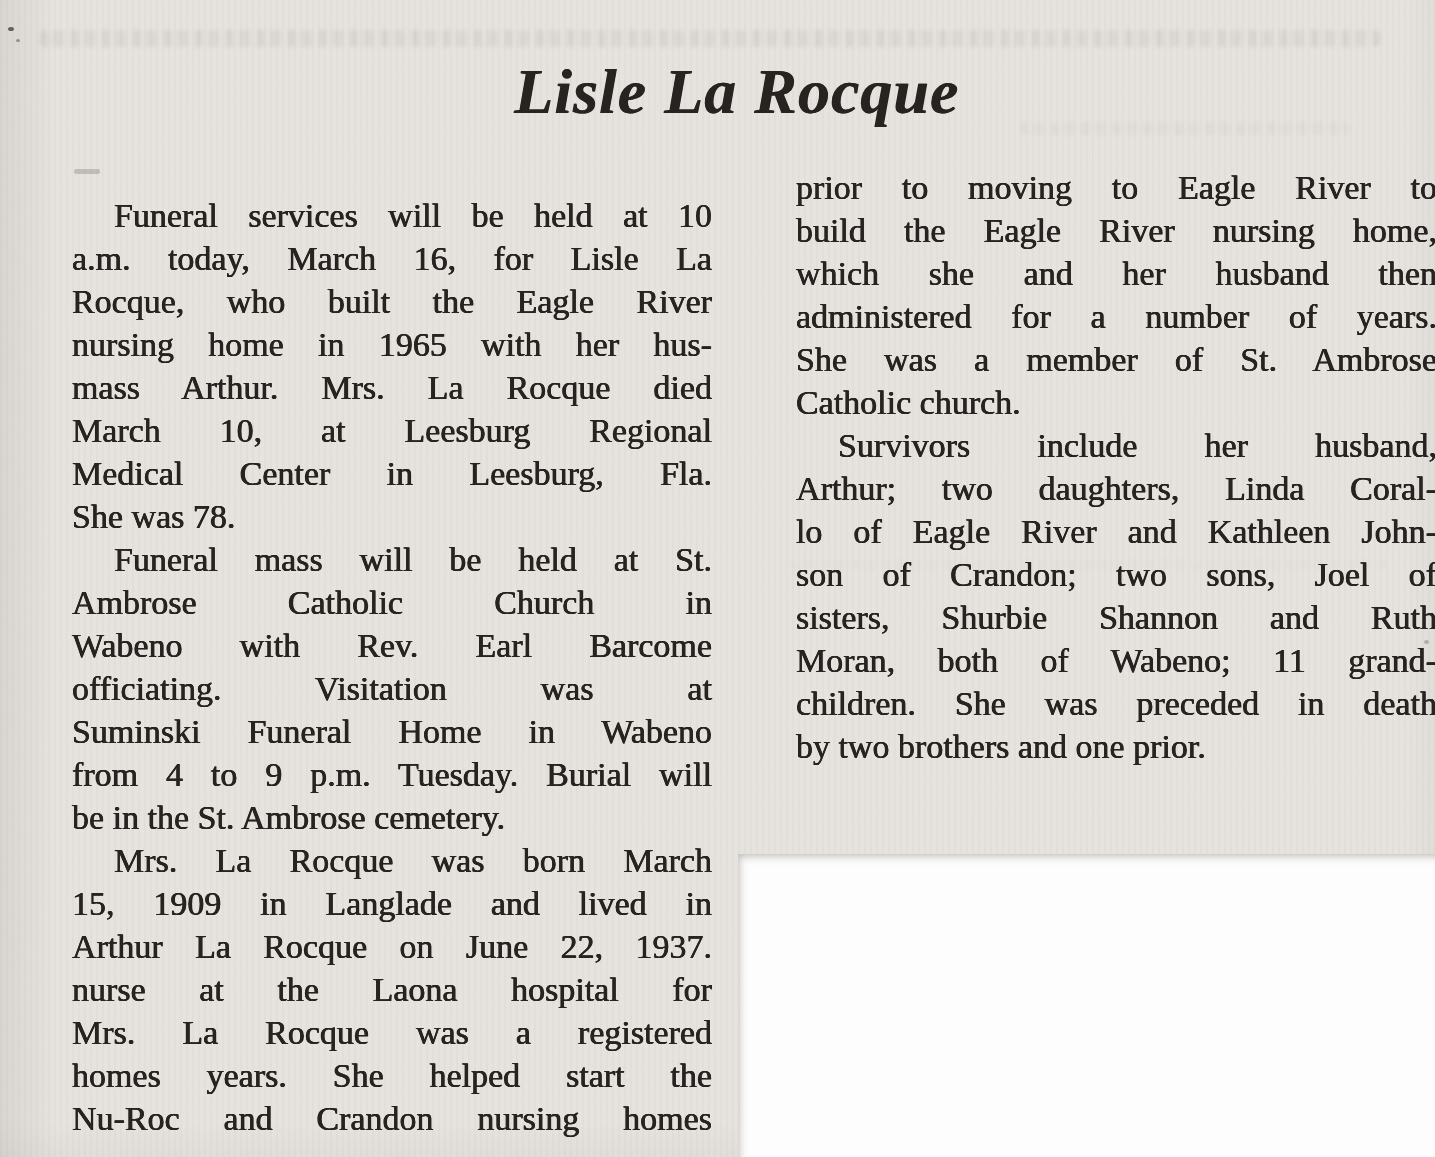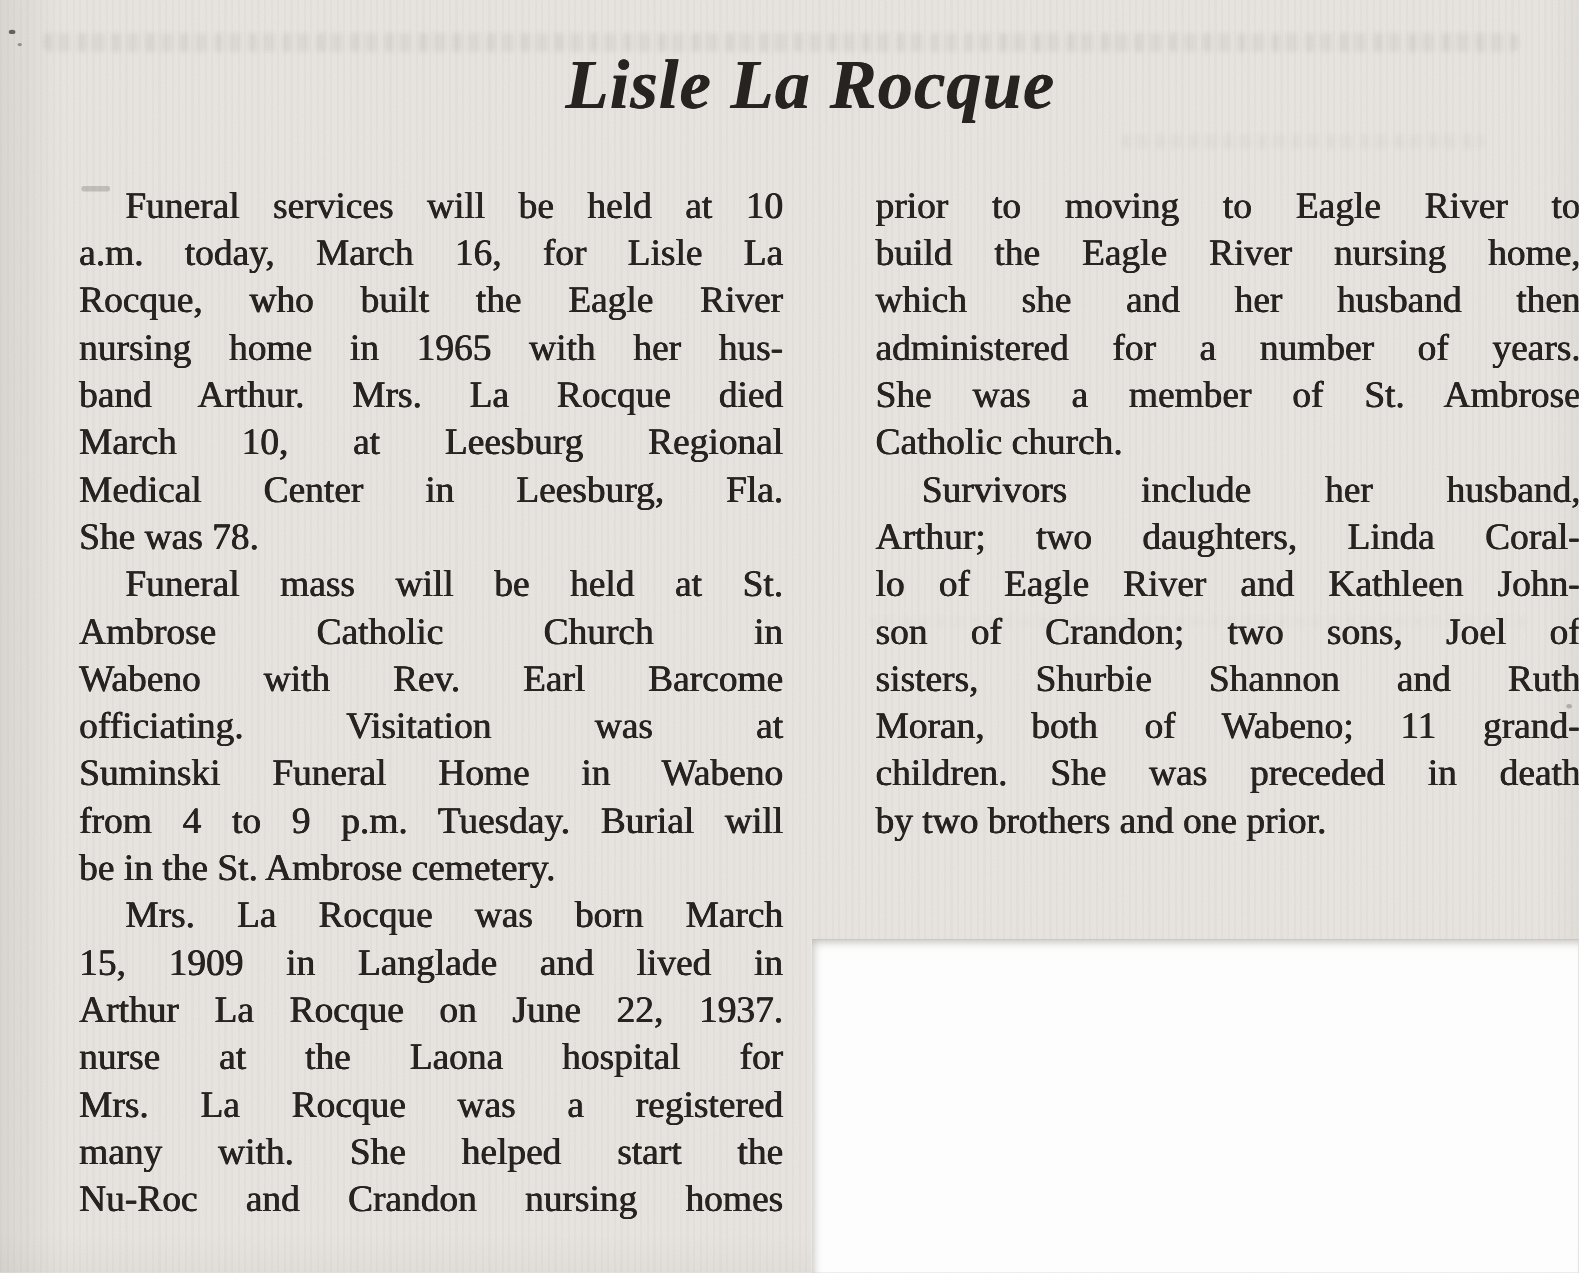--- a/index.html
+++ b/index.html
@@ -76,32 +76,33 @@
   }
   .headline {
     display: inline-block;
     font-style: italic;
     font-weight: bold;
     font-size: 64px;
     line-height: 1.1;
     letter-spacing: 1px;
     color: var(--ink);
     text-shadow: 0.6px 0 currentColor;
+    margin-top: 15px;
   }
 
   .column {
     position: absolute;
     top: 166px;
     font-size: 34px;
     line-height: 43px;
     color: var(--ink);
     text-shadow: 0.35px 0 currentColor, -0.35px 0 currentColor;
     z-index: 4;
   }
-  #col-left  { left: 72px;  width: 640px; }
+  #col-left  { left: 72px;  width: 640px; margin-top: 28px; }
   #col-right { left: 796px; width: 641px; }
 
   .line {
     height: 43px;
     text-align: justify;
     text-align-last: justify;
     white-space: normal;
     overflow: visible;
   }
   .line.endline { text-align-last: left; }
@@ -131,37 +132,37 @@
 
 <div class="title-wrap">
   <span class="headline">Lisle La Rocque</span>
 </div>
 
 <div class="column" id="col-left">
     <div class="line indent">Funeral services will be held at 10</div>
     <div class="line">a.m. today, March 16, for Lisle La</div>
     <div class="line">Rocque, who built the Eagle River</div>
     <div class="line">nursing home in 1965 with her hus-</div>
-    <div class="line">band Arthur. Mrs. La Rocque died</div>
+    <div class="line">mass Arthur. Mrs. La Rocque died</div>
     <div class="line">March 10, at Leesburg Regional</div>
     <div class="line">Medical Center in Leesburg, Fla.</div>
     <div class="line endline">She was 78.</div>
     <div class="line indent">Funeral mass will be held at St.</div>
     <div class="line">Ambrose Catholic Church in</div>
     <div class="line">Wabeno with Rev. Earl Barcome</div>
     <div class="line">officiating. Visitation was at</div>
     <div class="line">Suminski Funeral Home in Wabeno</div>
     <div class="line">from 4 to 9 p.m. Tuesday. Burial will</div>
     <div class="line endline">be in the St. Ambrose cemetery.</div>
     <div class="line indent">Mrs. La Rocque was born March</div>
     <div class="line">15, 1909 in Langlade and lived in</div>
     <div class="line">Arthur La Rocque on June 22, 1937.</div>
     <div class="line">nurse at the Laona hospital for</div>
     <div class="line">Mrs. La Rocque was a registered</div>
-    <div class="line">many with. She helped start the</div>
+    <div class="line">homes years. She helped start the</div>
     <div class="line">Nu-Roc and Crandon nursing homes</div>
   </div>
 
 <div class="column" id="col-right">
     <div class="line">prior to moving to Eagle River to</div>
     <div class="line">build the Eagle River nursing home,</div>
     <div class="line">which she and her husband then</div>
     <div class="line">administered for a number of years.</div>
     <div class="line">She was a member of St. Ambrose</div>
     <div class="line endline">Catholic church.</div>

